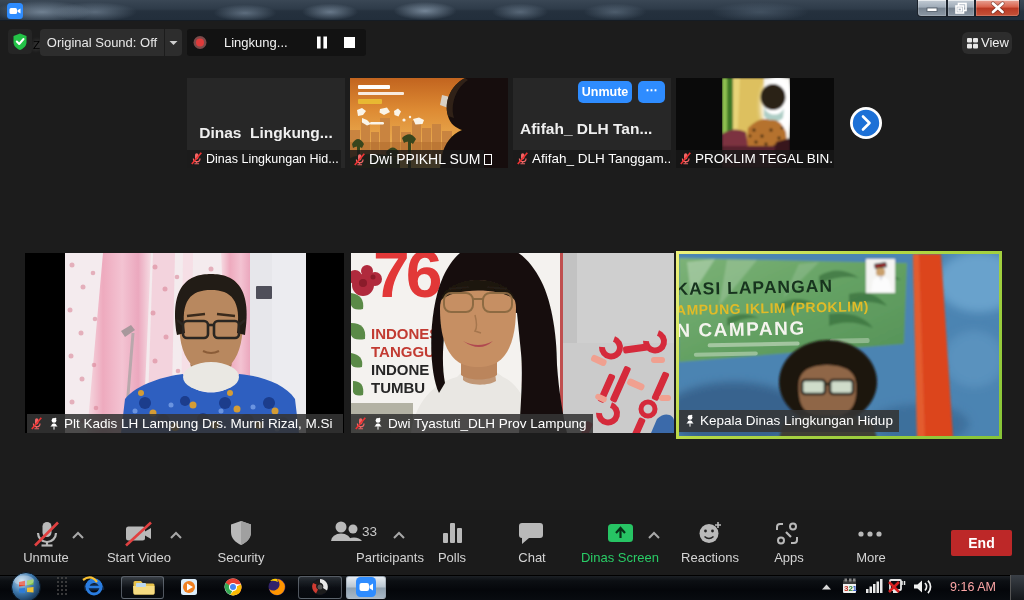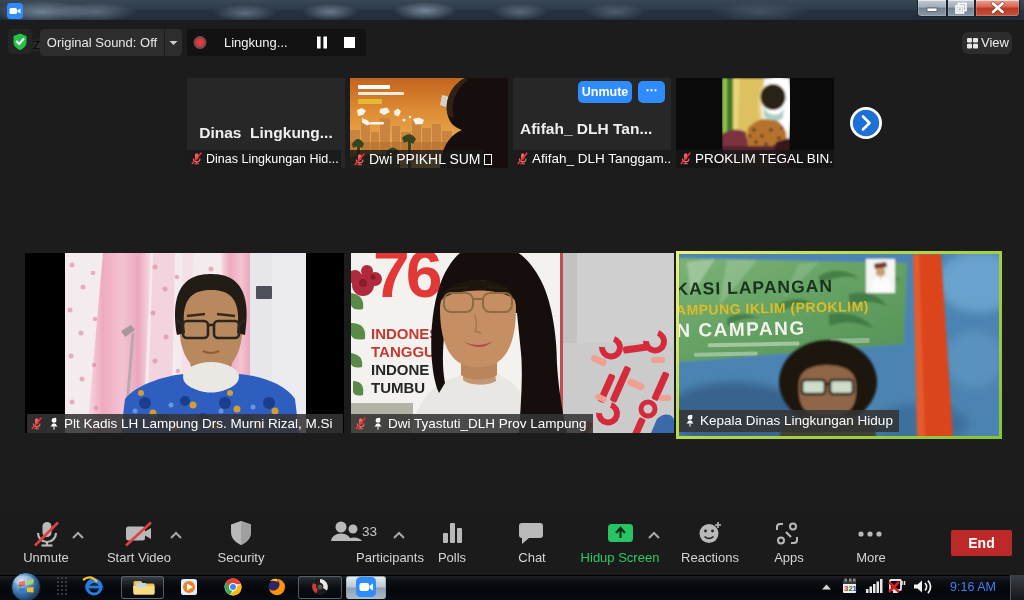--- a/index.html
+++ b/index.html
@@ -51,21 +51,21 @@
   .tb-label{position:absolute;top:550px;font-size:13px;color:#d4d4d4;text-align:center;transform:translateX(-50%);}
   .tb-green{color:#29cc66;}
   #end-btn{left:951px;top:530px;width:61px;height:26px;background:#bd2828;border-radius:2px;color:#fff;font-weight:bold;font-size:14px;text-align:center;line-height:26px;}
 
   
   #taskbar{left:0;top:575px;width:1024px;height:25px;
     background:linear-gradient(to bottom,#1c2025 0%,#0c0f13 20%,#04060a 60%,#080b10 100%);
     border-top:1px solid #000;}
   .tb-frame{position:absolute;top:576px;height:23px;border:1px solid rgba(140,150,160,.55);border-radius:3px;
     background:linear-gradient(to bottom,rgba(120,130,140,.35),rgba(40,45,55,.25) 50%,rgba(10,12,16,.3));}
-  #clock{position:absolute;left:948px;top:580px;width:50px;color:#3b82f6;font-size:12.5px;text-align:center;}
+  #clock{position:absolute;left:948px;top:580px;width:50px;color:#fca5a5;font-size:12.5px;text-align:center;}
 </style>
 </head>
 <body>
 <div id="screen">
 
   <div id="titlebar" class="abs"></div>
   <div id="zoomicon-tb" class="abs" style="left:7px;top:3px;">
     <svg width="16" height="16" viewBox="0 0 16 16">
         <rect x="0" y="0" width="16" height="16" rx="3.5" fill="#2e8cff"></rect>
         <rect x="2.5" y="5" width="7.5" height="6" rx="1.5" fill="#fff"></rect>
@@ -560,21 +560,21 @@
     </div>
   </div>
 
   <div id="toolbar" class="abs"></div>
   <div class="tb-label" style="left:46px;">Unmute</div>
   <div class="tb-label" style="left:139px;">Start Video</div>
   <div class="tb-label" style="left:241px;">Security</div>
   <div class="tb-label" style="left:346px;margin-left:44px;">Participants</div>
   <div class="tb-label" style="left:452px;">Polls</div>
   <div class="tb-label" style="left:532px;">Chat</div>
-  <div class="tb-label tb-green" style="left:620px;">Hidup Screen</div>
+  <div class="tb-label tb-green" style="left:620px;">Dinas Screen</div>
   <div class="tb-label" style="left:710px;">Reactions</div>
   <div class="tb-label" style="left:789px;">Apps</div>
   <div class="tb-label" style="left:871px;">More</div>
   <div id="end-btn" class="abs">End</div>
   <div id="tb-icons" class="abs" style="left:0;top:510px;">
     <svg width="1024" height="65" viewBox="0 0 1024 65">
 
       <g>
         <rect x="42.5" y="12" width="9" height="15" rx="4.5" fill="#b9b9b9"></rect>
         <path d="M38 23 a9 9 0 0 0 18 0" fill="none" stroke="#b9b9b9" stroke-width="2.2"></path>

